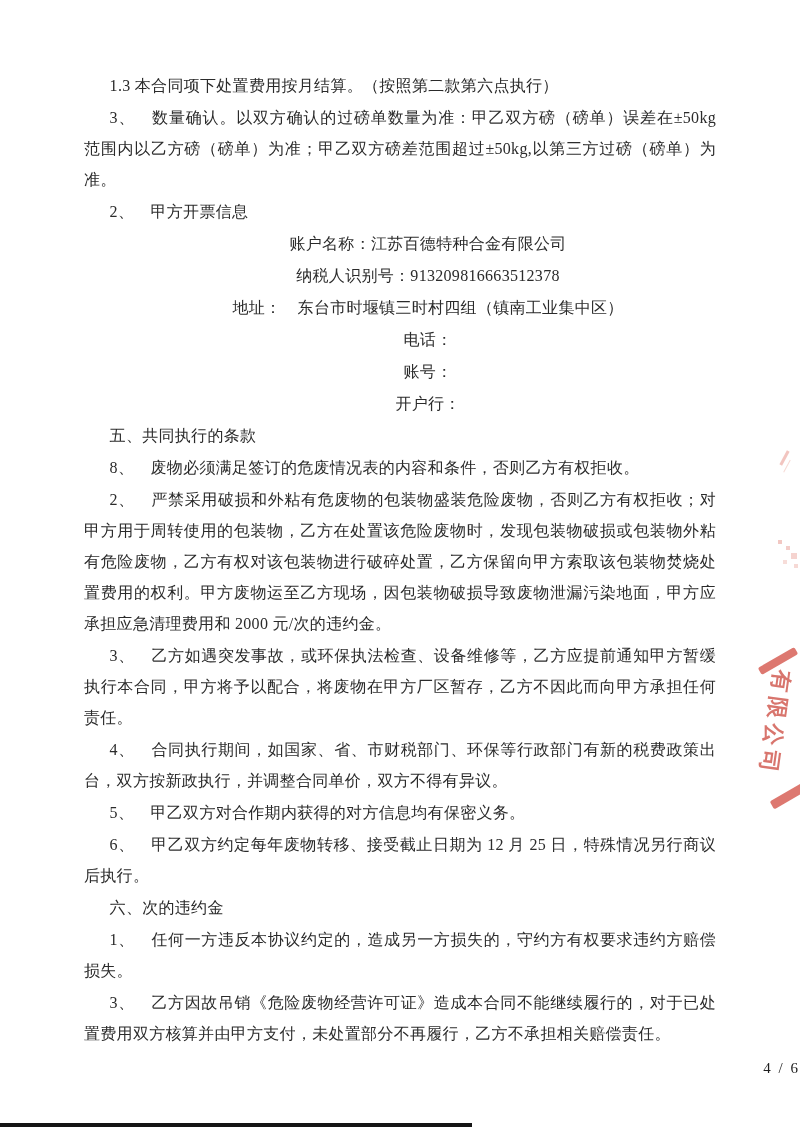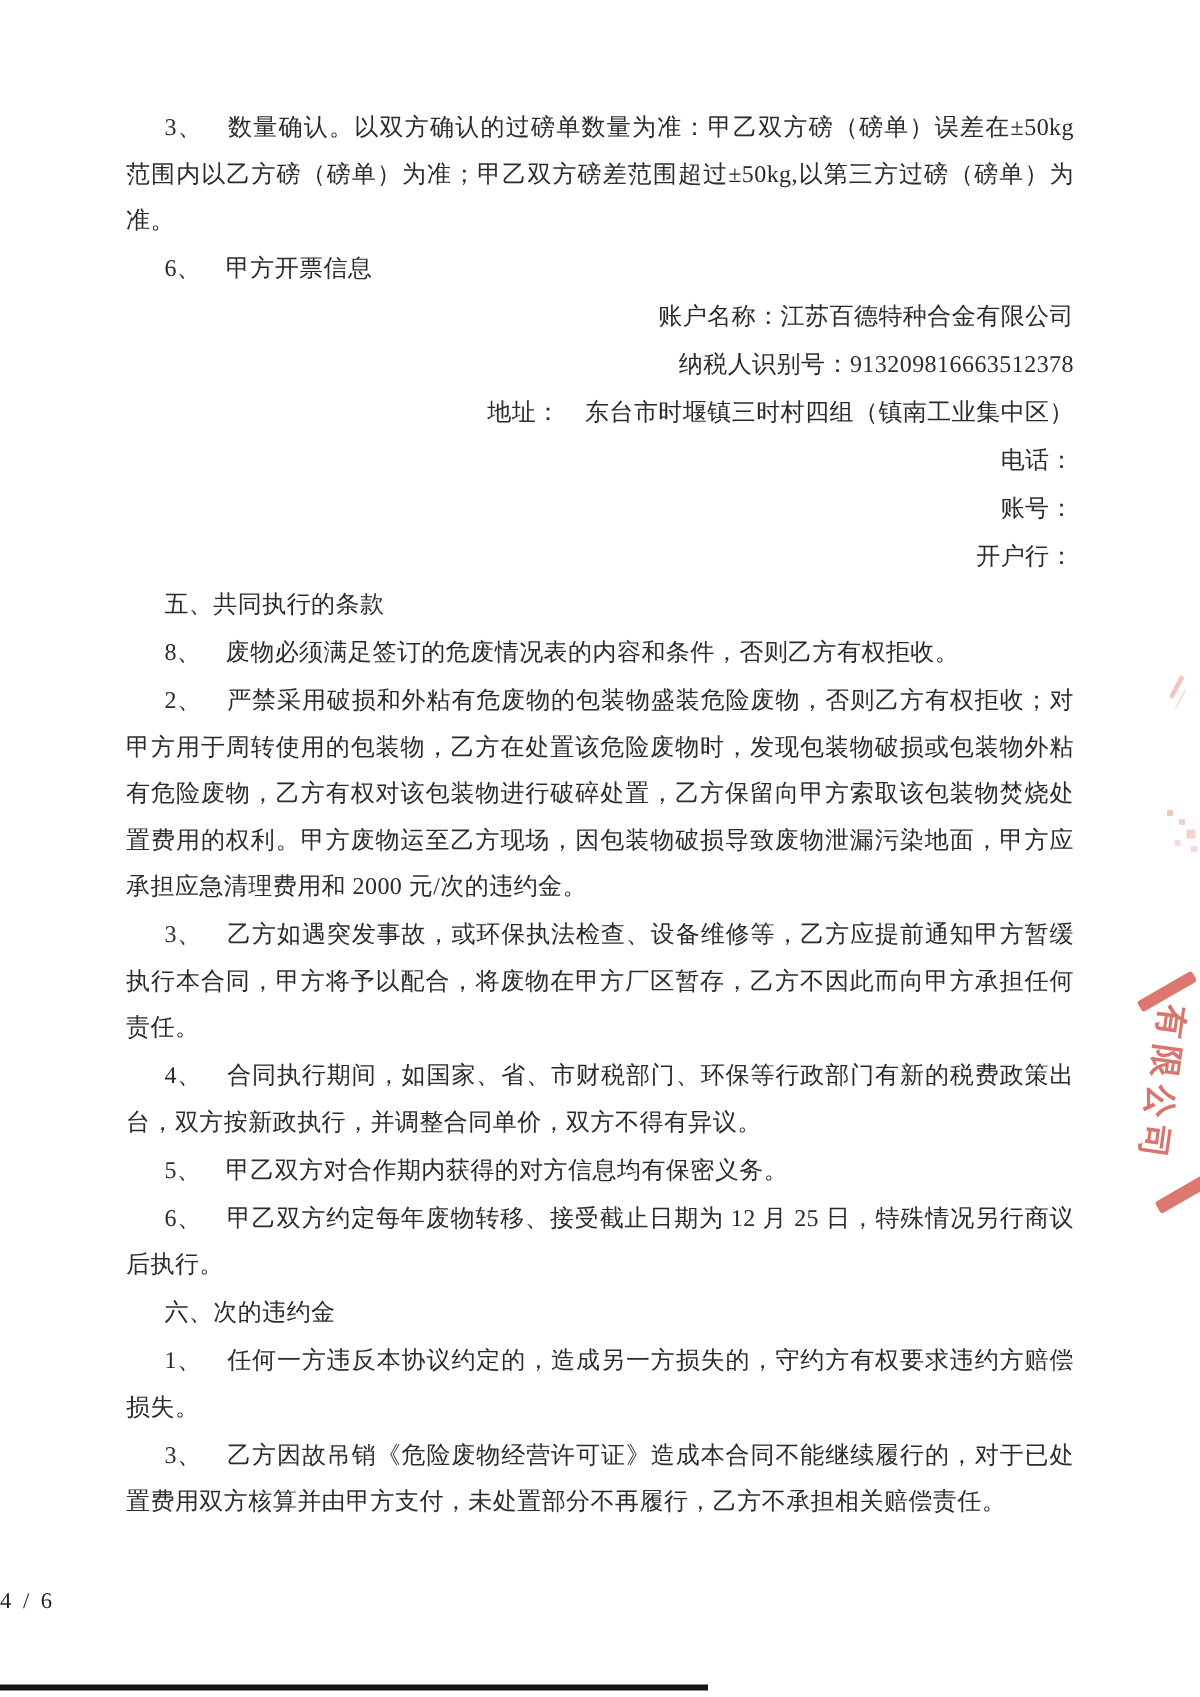--- a/index.html
+++ b/index.html
@@ -17,27 +17,27 @@
     top: 70px;
     width: 632px;
     color: #2b2b2b;
     font-size: 16px;
     line-height: 31px;
     text-align: justify;
     letter-spacing: 0.3px;
   }
   .page-body p { margin: 0 0 1px 0; }
   .para { text-indent: 1.6em; }
-  .sub  { text-indent: 3.5em; text-align: right; }
+  .sub  { text-indent: 3.5em; text-align: center; }
   .page-footer {
     position: absolute;
     top: 1060px;
     left: 0;
     width: 100%;
-    text-align: left;
+    text-align: right;
     font-size: 15px;
     letter-spacing: 2px;
     color: #1e1e1e;
   }
   
   .stamp-stroke {
     position: absolute;
     background: #d65a50;
     border-radius: 2px;
     opacity: 0.82;
@@ -79,22 +79,23 @@
     position: absolute;
     left: 0; top: 1123px;
     width: 472px; height: 4px;
     background: #151515;
   }
 </style>
 </head>
 <body>
 
 <div class="page-body">
+  <p class="para">1.3 本合同项下处置费用按月结算。（按照第二款第六点执行）</p>
   <p class="para">3、　数量确认。以双方确认的过磅单数量为准：甲乙双方磅（磅单）误差在±50kg 范围内以乙方磅（磅单）为准；甲乙双方磅差范围超过±50kg,以第三方过磅（磅单）为准。</p>
-  <p class="para">6、　甲方开票信息</p>
+  <p class="para">2、　甲方开票信息</p>
   <p class="sub">账户名称：江苏百德特种合金有限公司</p>
   <p class="sub">纳税人识别号：913209816663512378</p>
   <p class="sub">地址：　东台市时堰镇三时村四组（镇南工业集中区）</p>
   <p class="sub">电话：</p>
   <p class="sub">账号：</p>
   <p class="sub">开户行：</p>
   <p class="para">五、共同执行的条款</p>
   <p class="para">8、　废物必须满足签订的危废情况表的内容和条件，否则乙方有权拒收。</p>
   <p class="para">2、　严禁采用破损和外粘有危废物的包装物盛装危险废物，否则乙方有权拒收；对甲方用于周转使用的包装物，乙方在处置该危险废物时，发现包装物破损或包装物外粘有危险废物，乙方有权对该包装物进行破碎处置，乙方保留向甲方索取该包装物焚烧处置费用的权利。甲方废物运至乙方现场，因包装物破损导致废物泄漏污染地面，甲方应承担应急清理费用和 2000 元/次的违约金。</p>
   <p class="para">3、　乙方如遇突发事故，或环保执法检查、设备维修等，乙方应提前通知甲方暂缓执行本合同，甲方将予以配合，将废物在甲方厂区暂存，乙方不因此而向甲方承担任何责任。</p>

